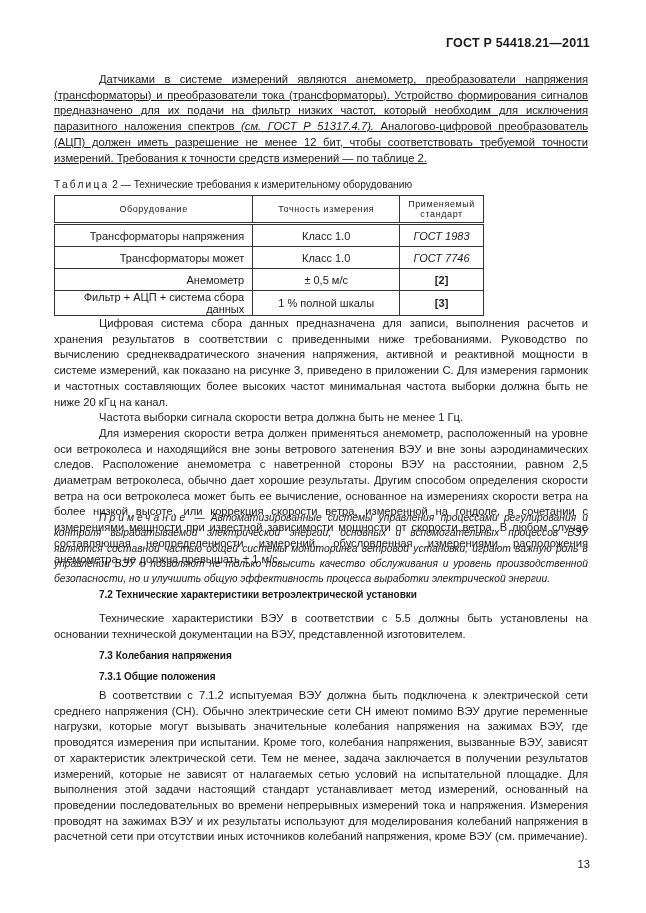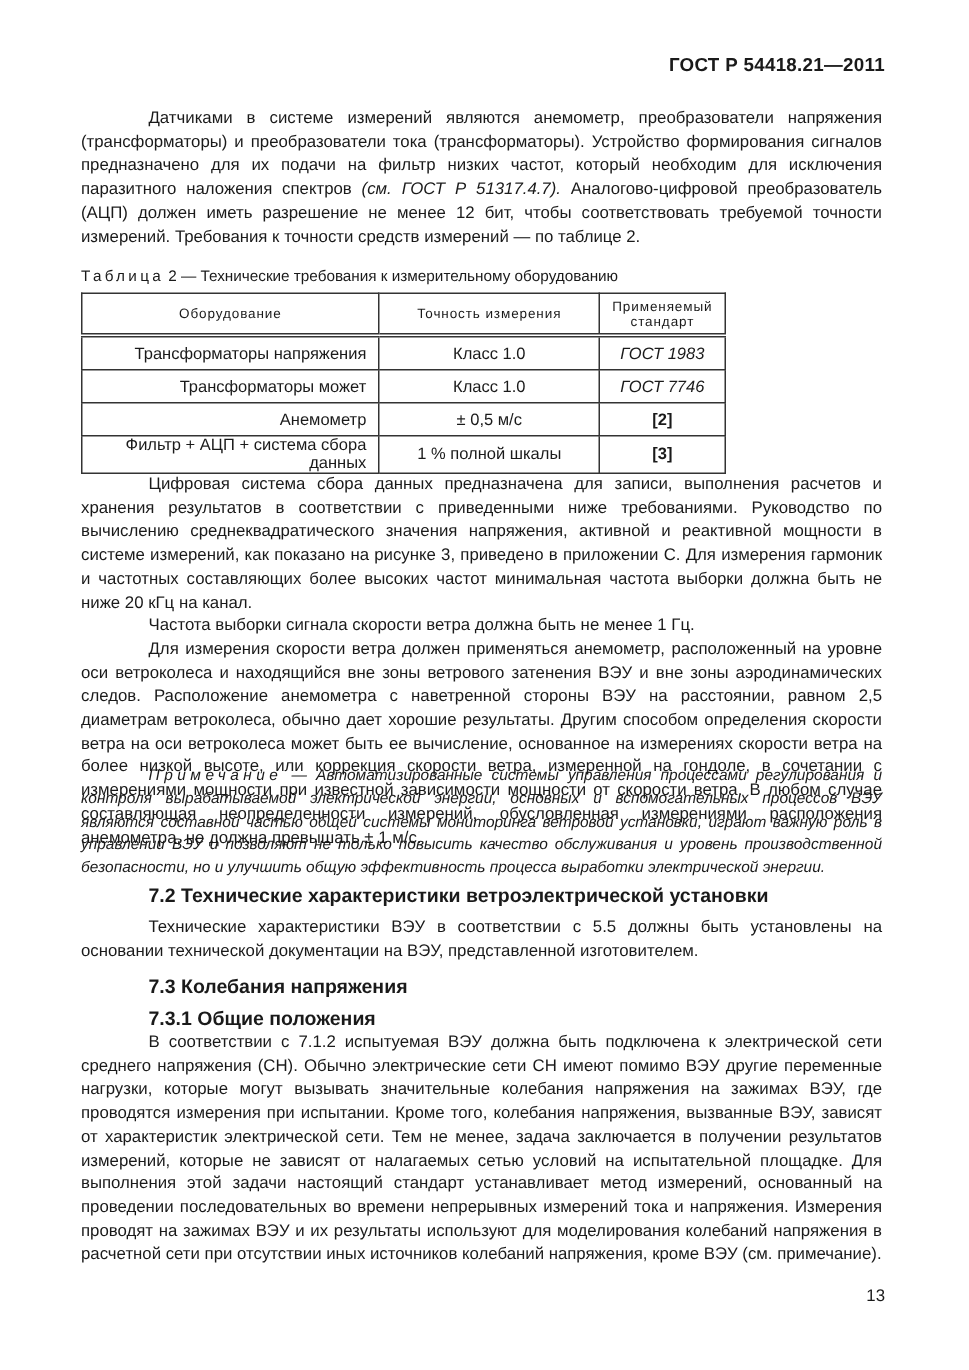--- a/index.html
+++ b/index.html
@@ -13,29 +13,29 @@
   .caption .sp { letter-spacing:2.2px; }
   table.t2 { position:absolute; left:54px; top:195px; width:430px; border-collapse:collapse; font-size:11px; }
   table.t2 td, table.t2 th { border:1px solid #333; padding:0 8px; height:21px;text-align:right; }
   table.t2 th { font-weight:normal; font-size:9px; letter-spacing:0.6px; height:26px; text-align:center; border-bottom:3px double #333; }
   table.t2 td.c { text-align:center; }
   table.t2 td.b { font-weight:bold; text-align:center; }
   table.t2 td.i { font-style:italic; text-align:center; }
   .note { position:absolute; left:54px; top:510px; width:534px; font-size:10.3px; line-height:15.3px; font-style:italic; text-align:justify; }
   .note .lbl { letter-spacing:3px; }
   .note p { margin:0; text-indent:45px; }
-  .h2 { position:absolute; left:99px; font-weight:bold; font-size:13px; }
+  .h2 { position:absolute; left:99px; font-weight:bold; font-size:10px; }
   .pnum { position:absolute; top:858px; right:56px; font-size:11.2px; }
 </style>
 </head>
 <body>
 
 <div class="hdr">ГОСТ Р 54418.21—2011</div>
 
-<div class="para" style="top:72px;">
+<div class="para" style="top:72px;text-decoration:underline;">
   <p><span>Датчиками в системе измерений являются анемометр, преобразователи напряжения (трансформаторы) и преобразователи тока (трансформаторы). Устройство формирования сигналов предназначено для их подачи на фильтр низких частот, который необходим для исключения паразитного наложения спектров </span><span class="it">(см. ГОСТ Р 51317.4.7).</span><span> Аналогово-цифровой преобразователь (АЦП) должен иметь разрешение не менее 12 бит, чтобы соответствовать требуемой точности измерений. Требования к точности средств измерений — по таблице 2.</span></p>
 </div>
 
 <div class="caption">
   <span class="sp">Таблица</span><span> 2 — Технические требования к измерительному оборудованию</span>
 </div>
 
 <table class="t2">
   <tbody>
       <tr>

